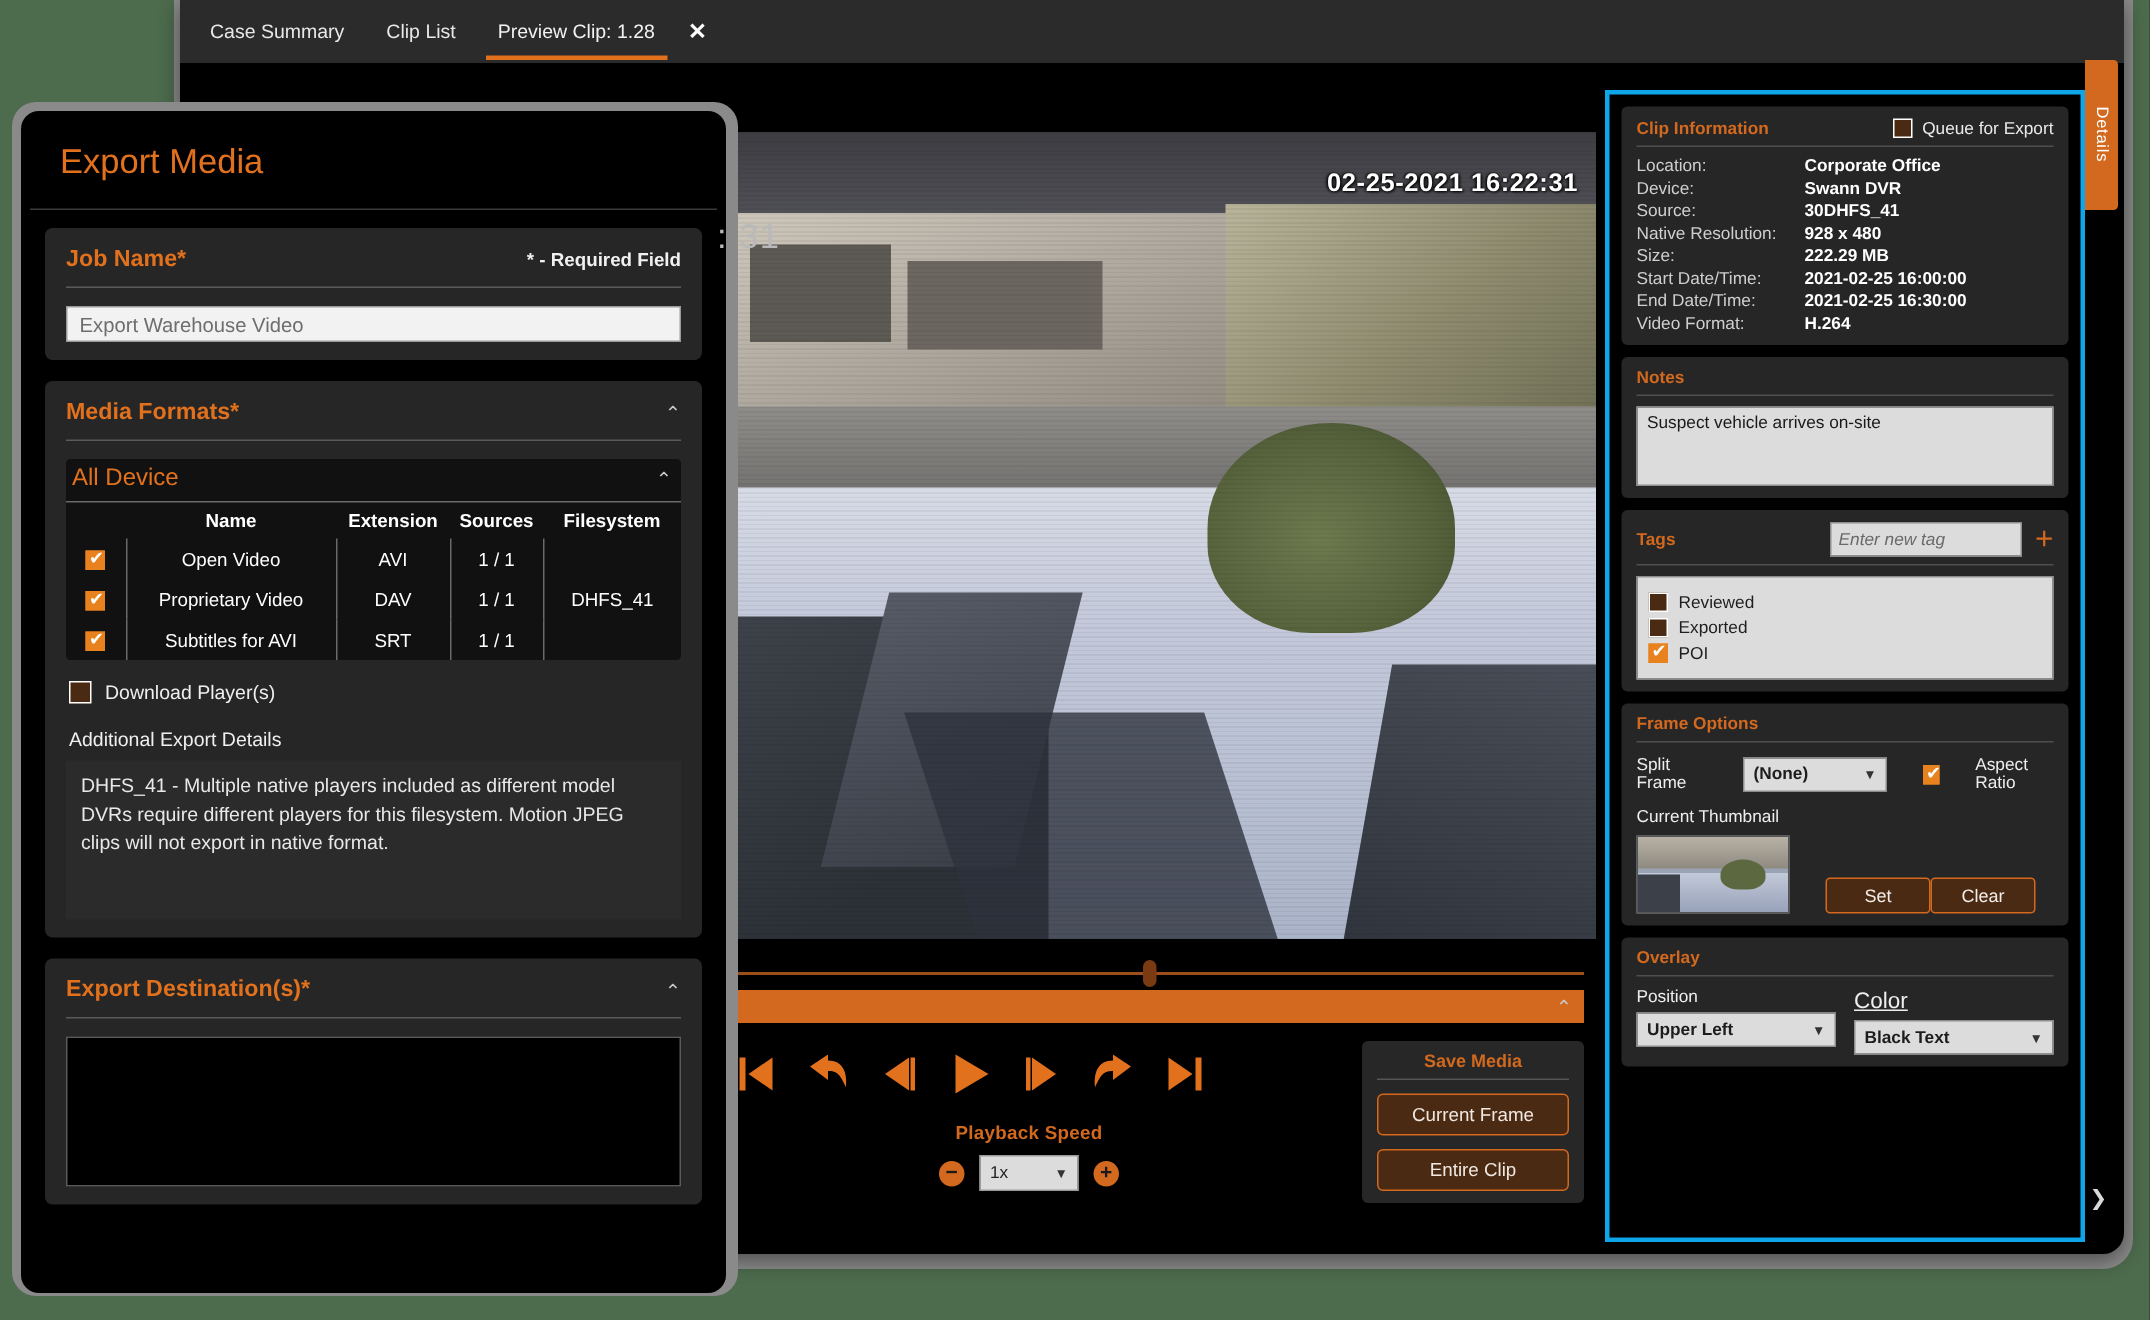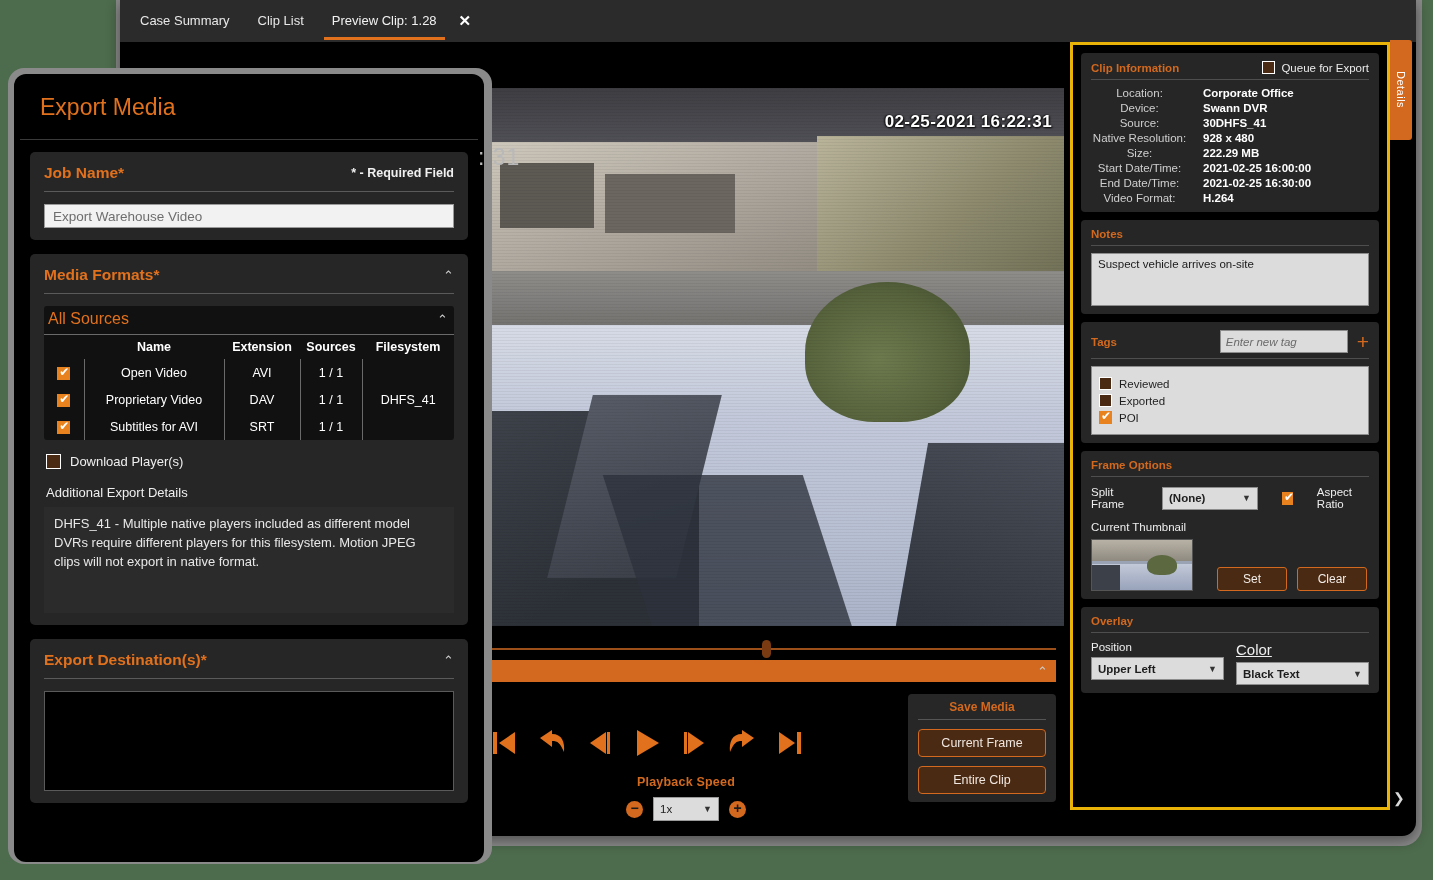--- a/index.html
+++ b/index.html
@@ -99,21 +99,21 @@
     position:absolute; left:50%; top:0px; width:9px; height:18px; margin-left:-4px;
     background:#7b3b12; border-radius:5px;
   }
   .orange-bar {
     position:absolute; left:476px; top:660px; width:580px; height:22px;
     background:#d2691e; display:flex; align-items:center; justify-content:flex-end;
     padding-right:8px; color:#3a1a06; font-size:13px;
   }
 
   
-  .controls { position:absolute; left:476px; top:729px; width:420px; }
+  .controls { position:absolute; left:476px; top:702px; width:420px; }
   .ctrl-row { display:flex; align-items:center; gap:22px; padding-left:16px; }
   .ctrl-btn { cursor:pointer; line-height:0; }
   .pb-label { color:#d2691e; font-size:12.5px; font-weight:bold; text-align:center;
               margin-top:18px; letter-spacing:.2px; }
   .pb-row { display:flex; align-items:center; justify-content:center; gap:10px; margin-top:8px; }
   .pb-circ { width:17px; height:17px; border-radius:50%; background:#d2691e;
              color:#1a1a1a; font-size:14px; font-weight:bold; line-height:15px;
              text-align:center; cursor:pointer; }
   .pb-select {
     width:66px; height:24px; background:#dcdcdc; border:1px solid #9a9a9a;
@@ -130,30 +130,30 @@
   .sm-title { color:#d2691e; font-size:12px; font-weight:bold; text-align:center;
               padding-bottom:5px; border-bottom:1px solid #555; }
   .sm-btn {
     margin-top:9px; height:28px; border:1px solid #d2691e; border-radius:4px;
     background:#4a2a12; color:#f0e7e0; font-size:12.5px;
     display:flex; align-items:center; justify-content:center; cursor:pointer;
   }
 
   
   .details-panel {
-    position:absolute; left:1070px; top:42px; width:320px; height:768px;
-    background:#000; border:3px solid #eab308;
+    position:absolute; left:1070px; top:60px; width:320px; height:768px;
+    background:#000; border:3px solid #0ea5e9;
   }
   .dp-inner { padding:8px; display:flex; flex-direction:column; gap:8px; }
   .card { background:#262626; border-radius:4px; padding:8px 10px; }
   .card-hd { color:#d2691e; font-size:11.5px; font-weight:bold; }
   .card-rule { border-bottom:1px solid #4e4e4e; margin-top:5px; }
 
   .info-row { display:flex; font-size:11.5px; margin-top:3px; }
-  .info-k { width:112px; text-align:center; color:#cfcfcf; padding-right:15px; }
+  .info-k { width:112px; text-align:left; color:#cfcfcf; padding-right:15px; }
   .info-v { color:#ffffff; font-weight:bold; }
 
   .chk {
     width:13px; height:13px; border:1px solid #ffffff; background:#4a2a12;
     display:inline-block; vertical-align:middle; position:relative; cursor:pointer;
   }
   .chk.on { background:#e8821e; border-color:#e8821e; }
   .chk.on::after {
     content:"✔"; position:absolute; left:1px; top:-3px; color:#fff; font-size:12px;
   }
@@ -476,21 +476,21 @@
           <span style="color:#eee;font-size:11.5px;">Aspect Ratio</span>
         </div>
         <div style="color:#eee;font-size:11.5px;margin-top:11px;">Current Thumbnail</div>
         <div style="display:flex;align-items:flex-end;gap:14px;margin-top:6px;">
           <div class="thumb">
             <div class="th-top"></div>
             <div class="th-bot"></div>
             <div class="th-bush"></div>
             <div class="th-car"></div>
           </div>
-          <div style="display:flex;gap:10px;margin-left:10px;">
+          <div style="display:flex;margin-left:10px;">
             <div class="sc-btn">Set</div>
             <div class="sc-btn">Clear</div>
           </div>
         </div>
       </div>
 
       <div class="card">
         <div class="card-hd">Overlay</div>
         <div class="card-rule"></div>
         <div style="display:flex;gap:12px;margin-top:8px;">
@@ -536,21 +536,21 @@
 
       <div class="sec">
         <div class="sec-hd">
           <span class="sec-title">Media Formats*</span>
           <span class="chev">⌃</span>
         </div>
         <div class="sec-rule"></div>
 
         <div class="src-block">
           <div class="src-hd">
-            <span class="src-title">All Sources</span>
+            <span class="src-title">All Device</span>
             <span class="chev">⌃</span>
           </div>
 
           <table class="fmt">
             <tbody>
                 <tr>
               <th style="width:40px;"></th>
               <th>Name</th>
               <th style="width:76px;">Extension</th>
               <th style="width:62px;">Sources</th>

